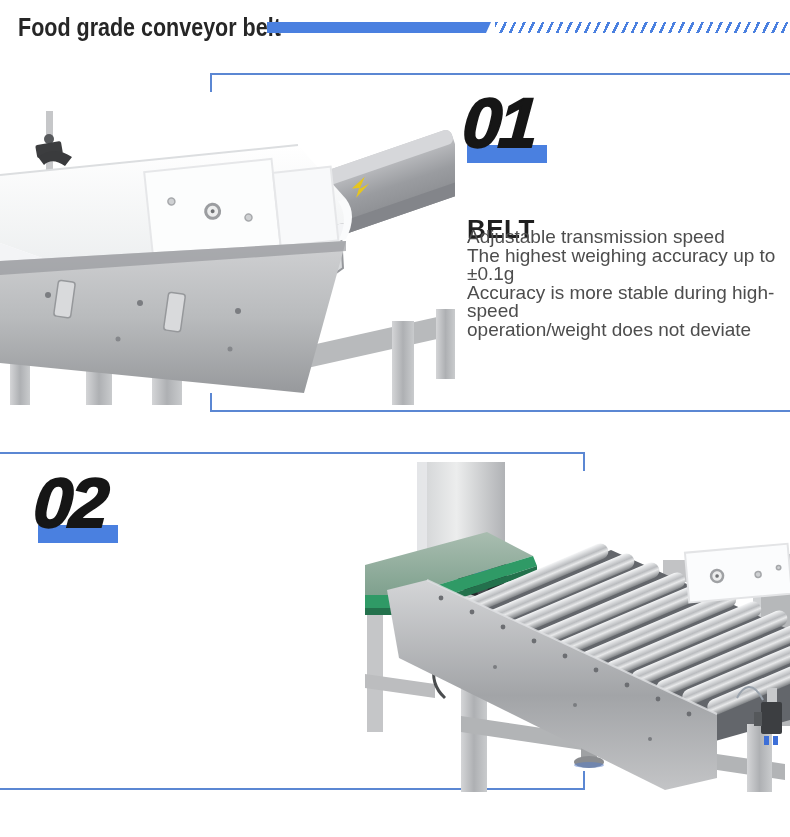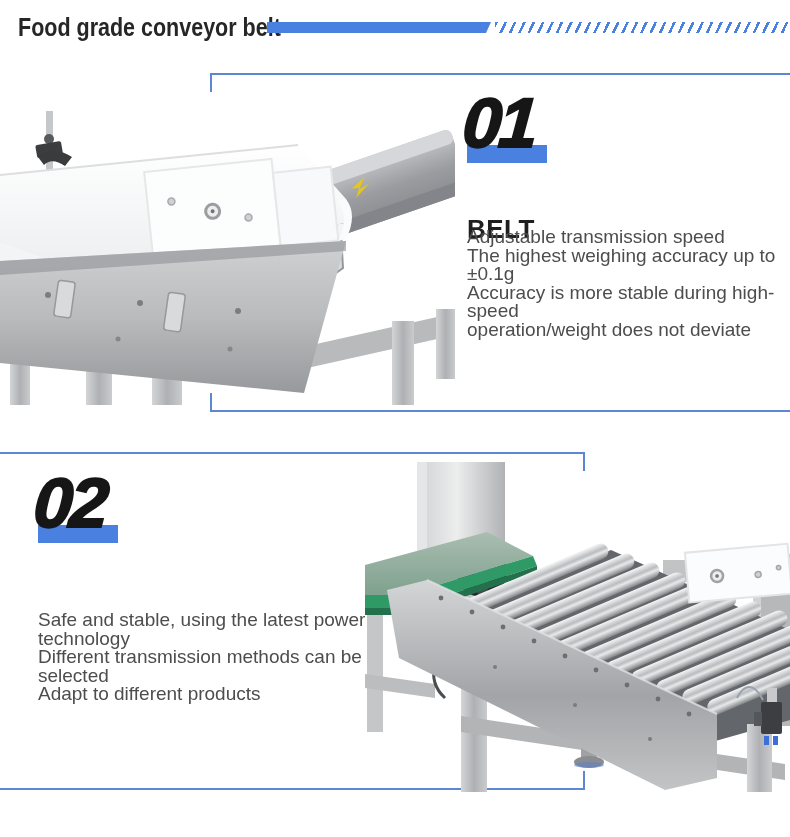--- a/index.html
+++ b/index.html
@@ -154,25 +154,20 @@
 Accuracy is more stable during high-speed
 operation/weight does not deviate</div>
 
   <div class="frame frame-2">
     <div class="stub stub-top"></div>
     <div class="stub stub-bottom"></div>
   </div>
 
   <div class="big-num num-2">02</div>
   <div class="num-bar num-bar-2"></div>
-  <div class="sec-desc desc-2">Safe and stable, using the latest power
-technology
-Different transmission methods can be
-selected
-Adapt to different products</div>
 
   <div class="photo photo-2">
     <svg viewBox="0 0 425 330" width="425" height="330">
       <defs>
         <linearGradient id="g2-steel" x1="0" y1="0" x2="1" y2="0">
           <stop offset="0" stop-color="#cfd1d3"></stop>
             <stop offset=".45" stop-color="#eceded"></stop>
             <stop offset="1" stop-color="#b0b2b5"></stop>
         </linearGradient>
         <linearGradient id="g2-panel" x1="0" y1="0" x2="0" y2="1">

